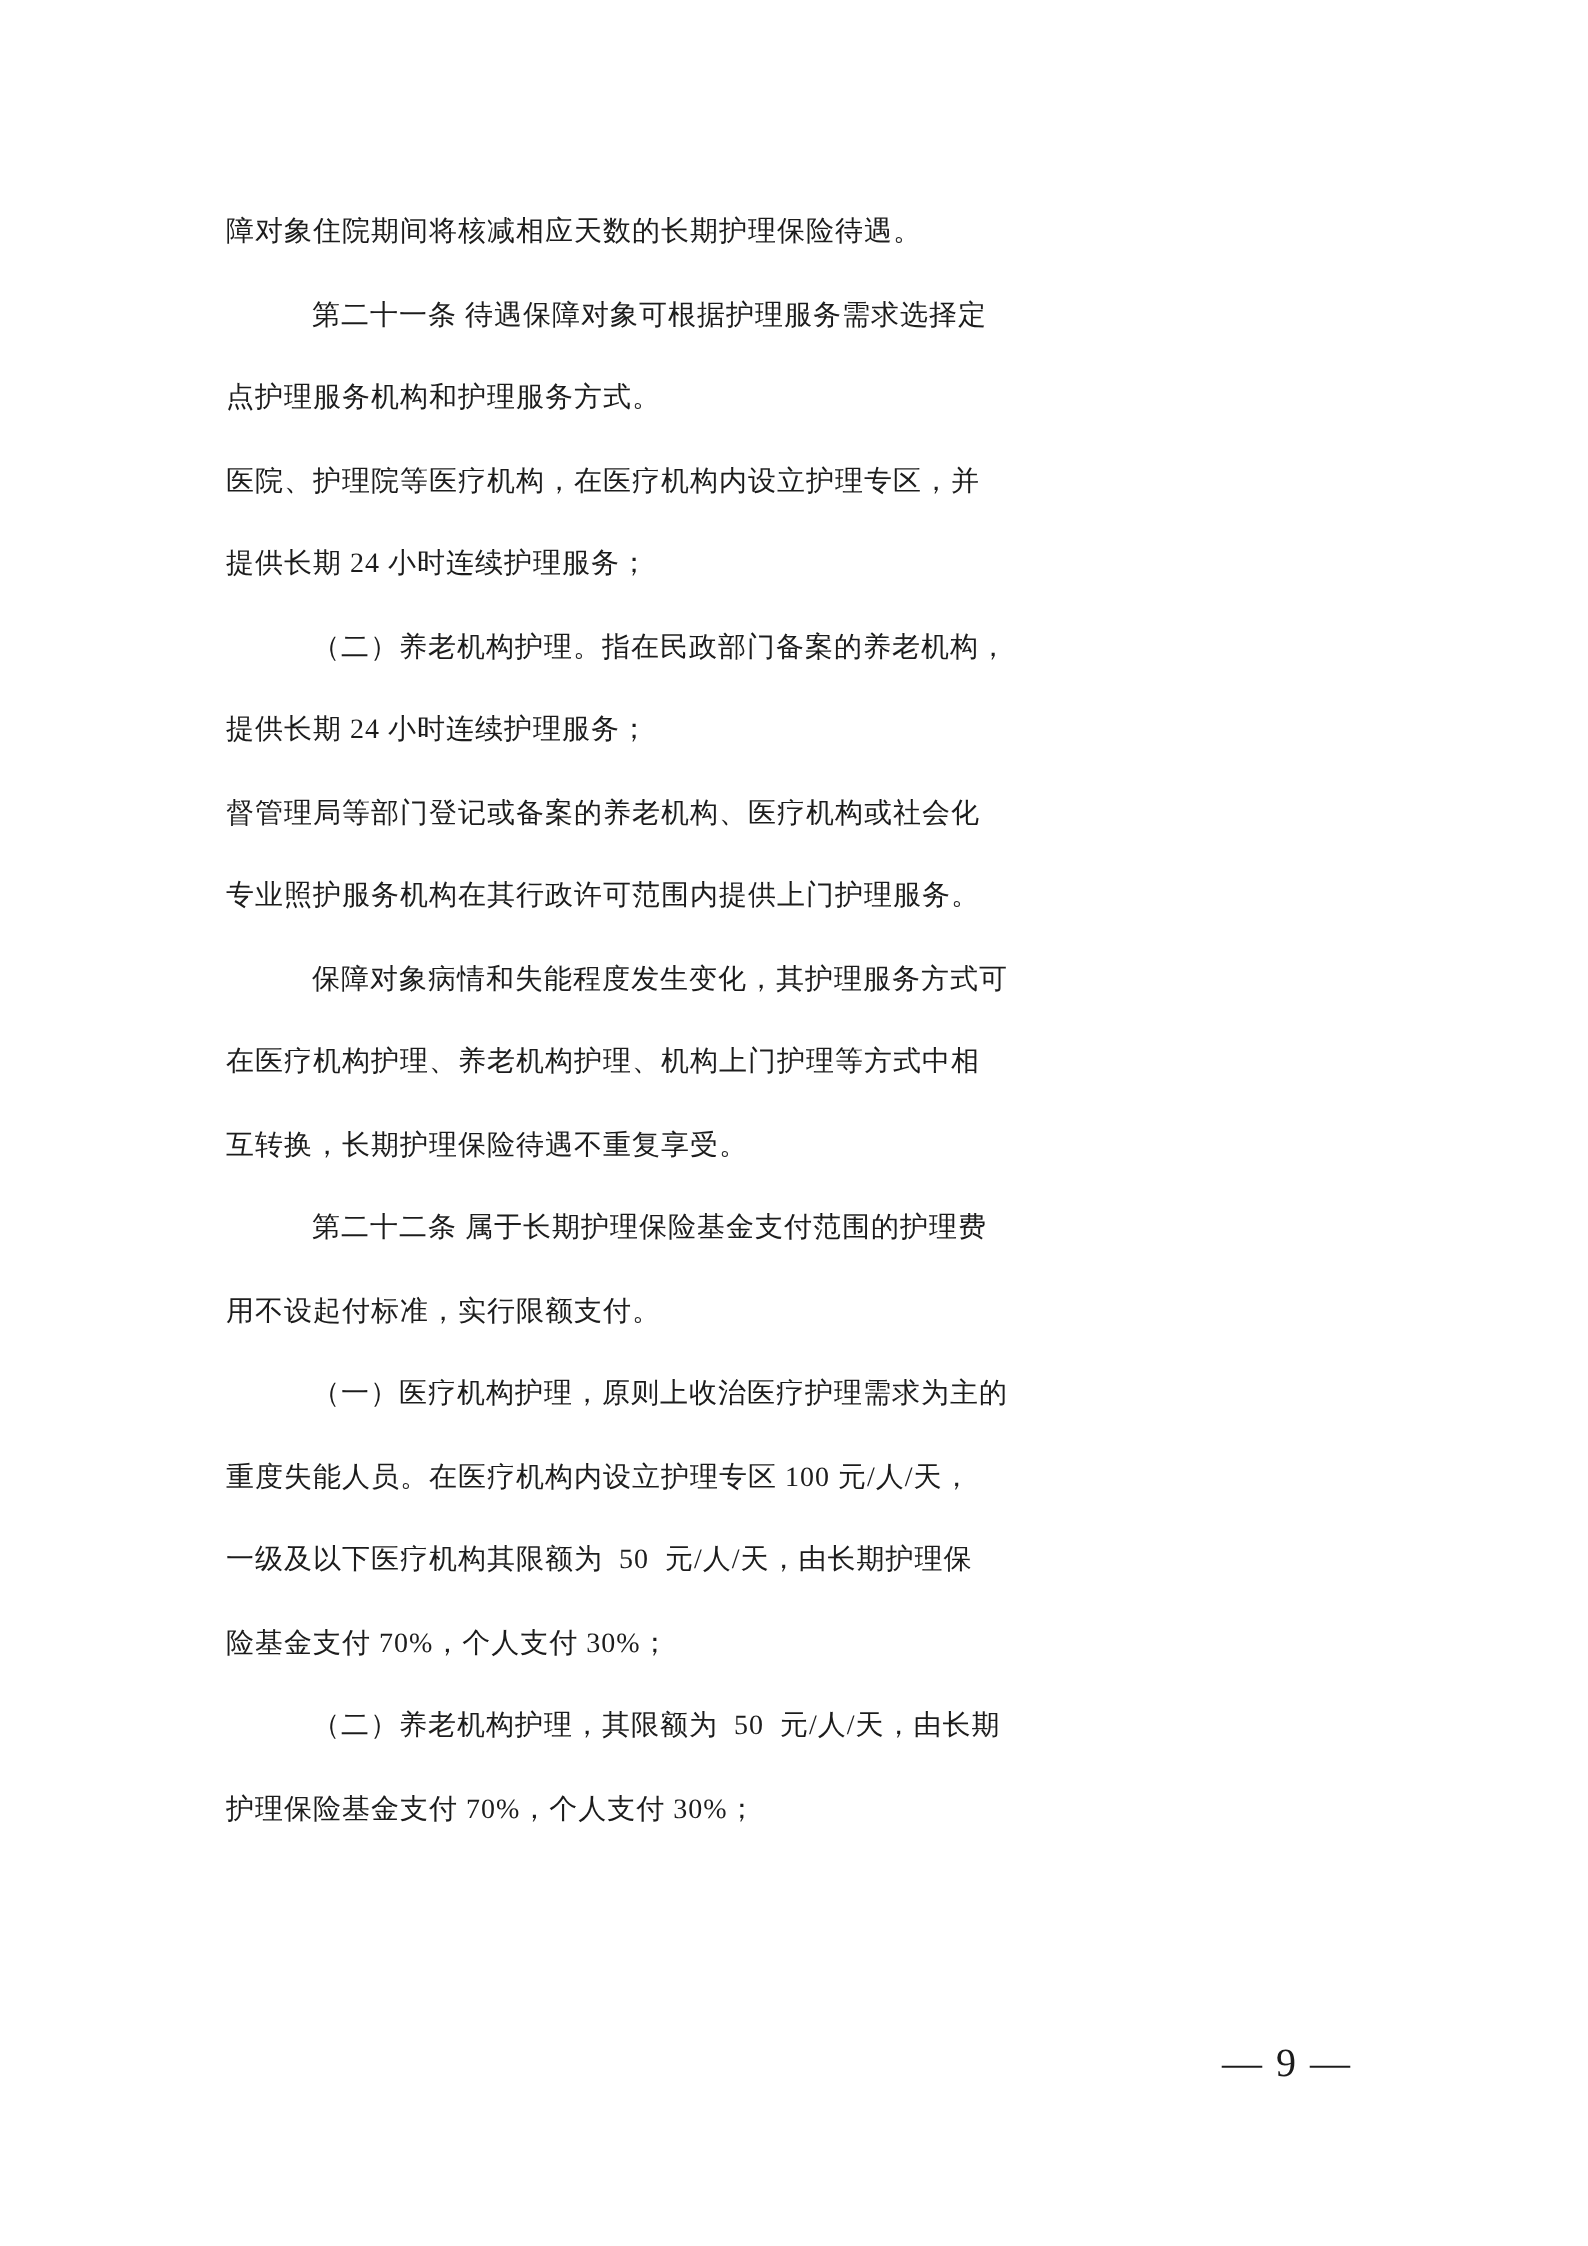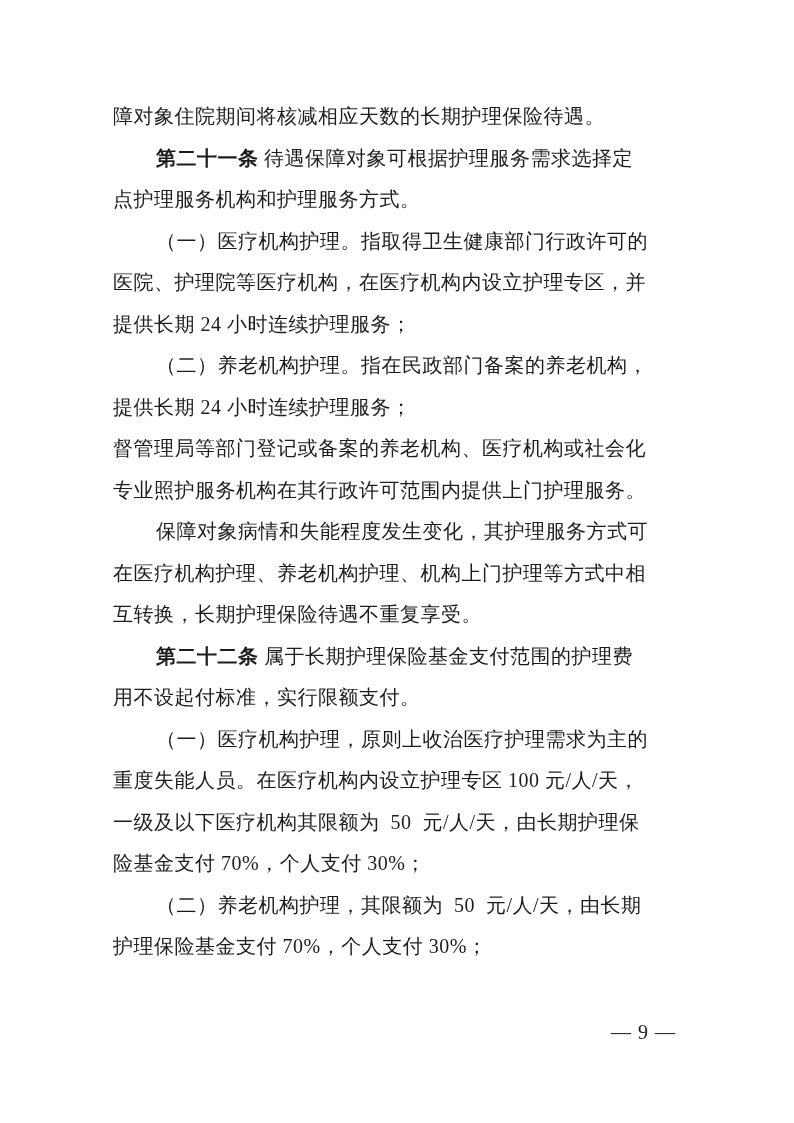--- a/index.html
+++ b/index.html
@@ -14,37 +14,37 @@
     background: #ffffff;
     overflow: hidden;
     font-family: "Liberation Serif", "DejaVu Serif", serif;
     color: #1c1c1c;
   }
   .text-block {
     position: absolute;
     left: 113px;
     top: 96px;
     width: 564px;
-    font-size: 20px;
+    font-size: 14px;
     line-height: 41.5px;
     letter-spacing: 0.5px;
   }
   .line {
     white-space: pre;   
     height: 41.5px;
     overflow: visible;
   }
   .line.indent {
     padding-left: 43px; 
   }
   .seg {
     font-weight: normal;
   }
   .seg-bold {
-    font-weight: 700;
+    font-weight: 400;
   }
   .page-number {
     position: absolute;
     left: 113px;
     top: 1019px;
     width: 563px;
     text-align: right;
     font-size: 20px;
     line-height: 26px;
     letter-spacing: 1px;
@@ -52,21 +52,20 @@
   }
 </style>
 </head>
 <body>
 
 <div class="page">
   <div class="text-block">
       <div class="line"><span class="seg">障对象住院期间将核减相应天数的长期护理保险待遇。</span></div>
       <div class="line indent"><span class="seg seg-bold">第二十一条</span><span class="seg"> 待遇保障对象可根据护理服务需求选择定</span></div>
       <div class="line"><span class="seg">点护理服务机构和护理服务方式。</span></div>
-      <div class="line indent"><span class="seg">（一）医疗机构护理。指取得卫生健康部门行政许可的</span></div>
       <div class="line"><span class="seg">医院、护理院等医疗机构，在医疗机构内设立护理专区，并</span></div>
       <div class="line"><span class="seg">提供长期 24 小时连续护理服务；</span></div>
       <div class="line indent"><span class="seg">（二）养老机构护理。指在民政部门备案的养老机构，</span></div>
       <div class="line"><span class="seg">提供长期 24 小时连续护理服务；</span></div>
       <div class="line"><span class="seg">督管理局等部门登记或备案的养老机构、医疗机构或社会化</span></div>
       <div class="line"><span class="seg">专业照护服务机构在其行政许可范围内提供上门护理服务。</span></div>
       <div class="line indent"><span class="seg">保障对象病情和失能程度发生变化，其护理服务方式可</span></div>
       <div class="line"><span class="seg">在医疗机构护理、养老机构护理、机构上门护理等方式中相</span></div>
       <div class="line"><span class="seg">互转换，长期护理保险待遇不重复享受。</span></div>
       <div class="line indent"><span class="seg seg-bold">第二十二条</span><span class="seg"> 属于长期护理保险基金支付范围的护理费</span></div>

